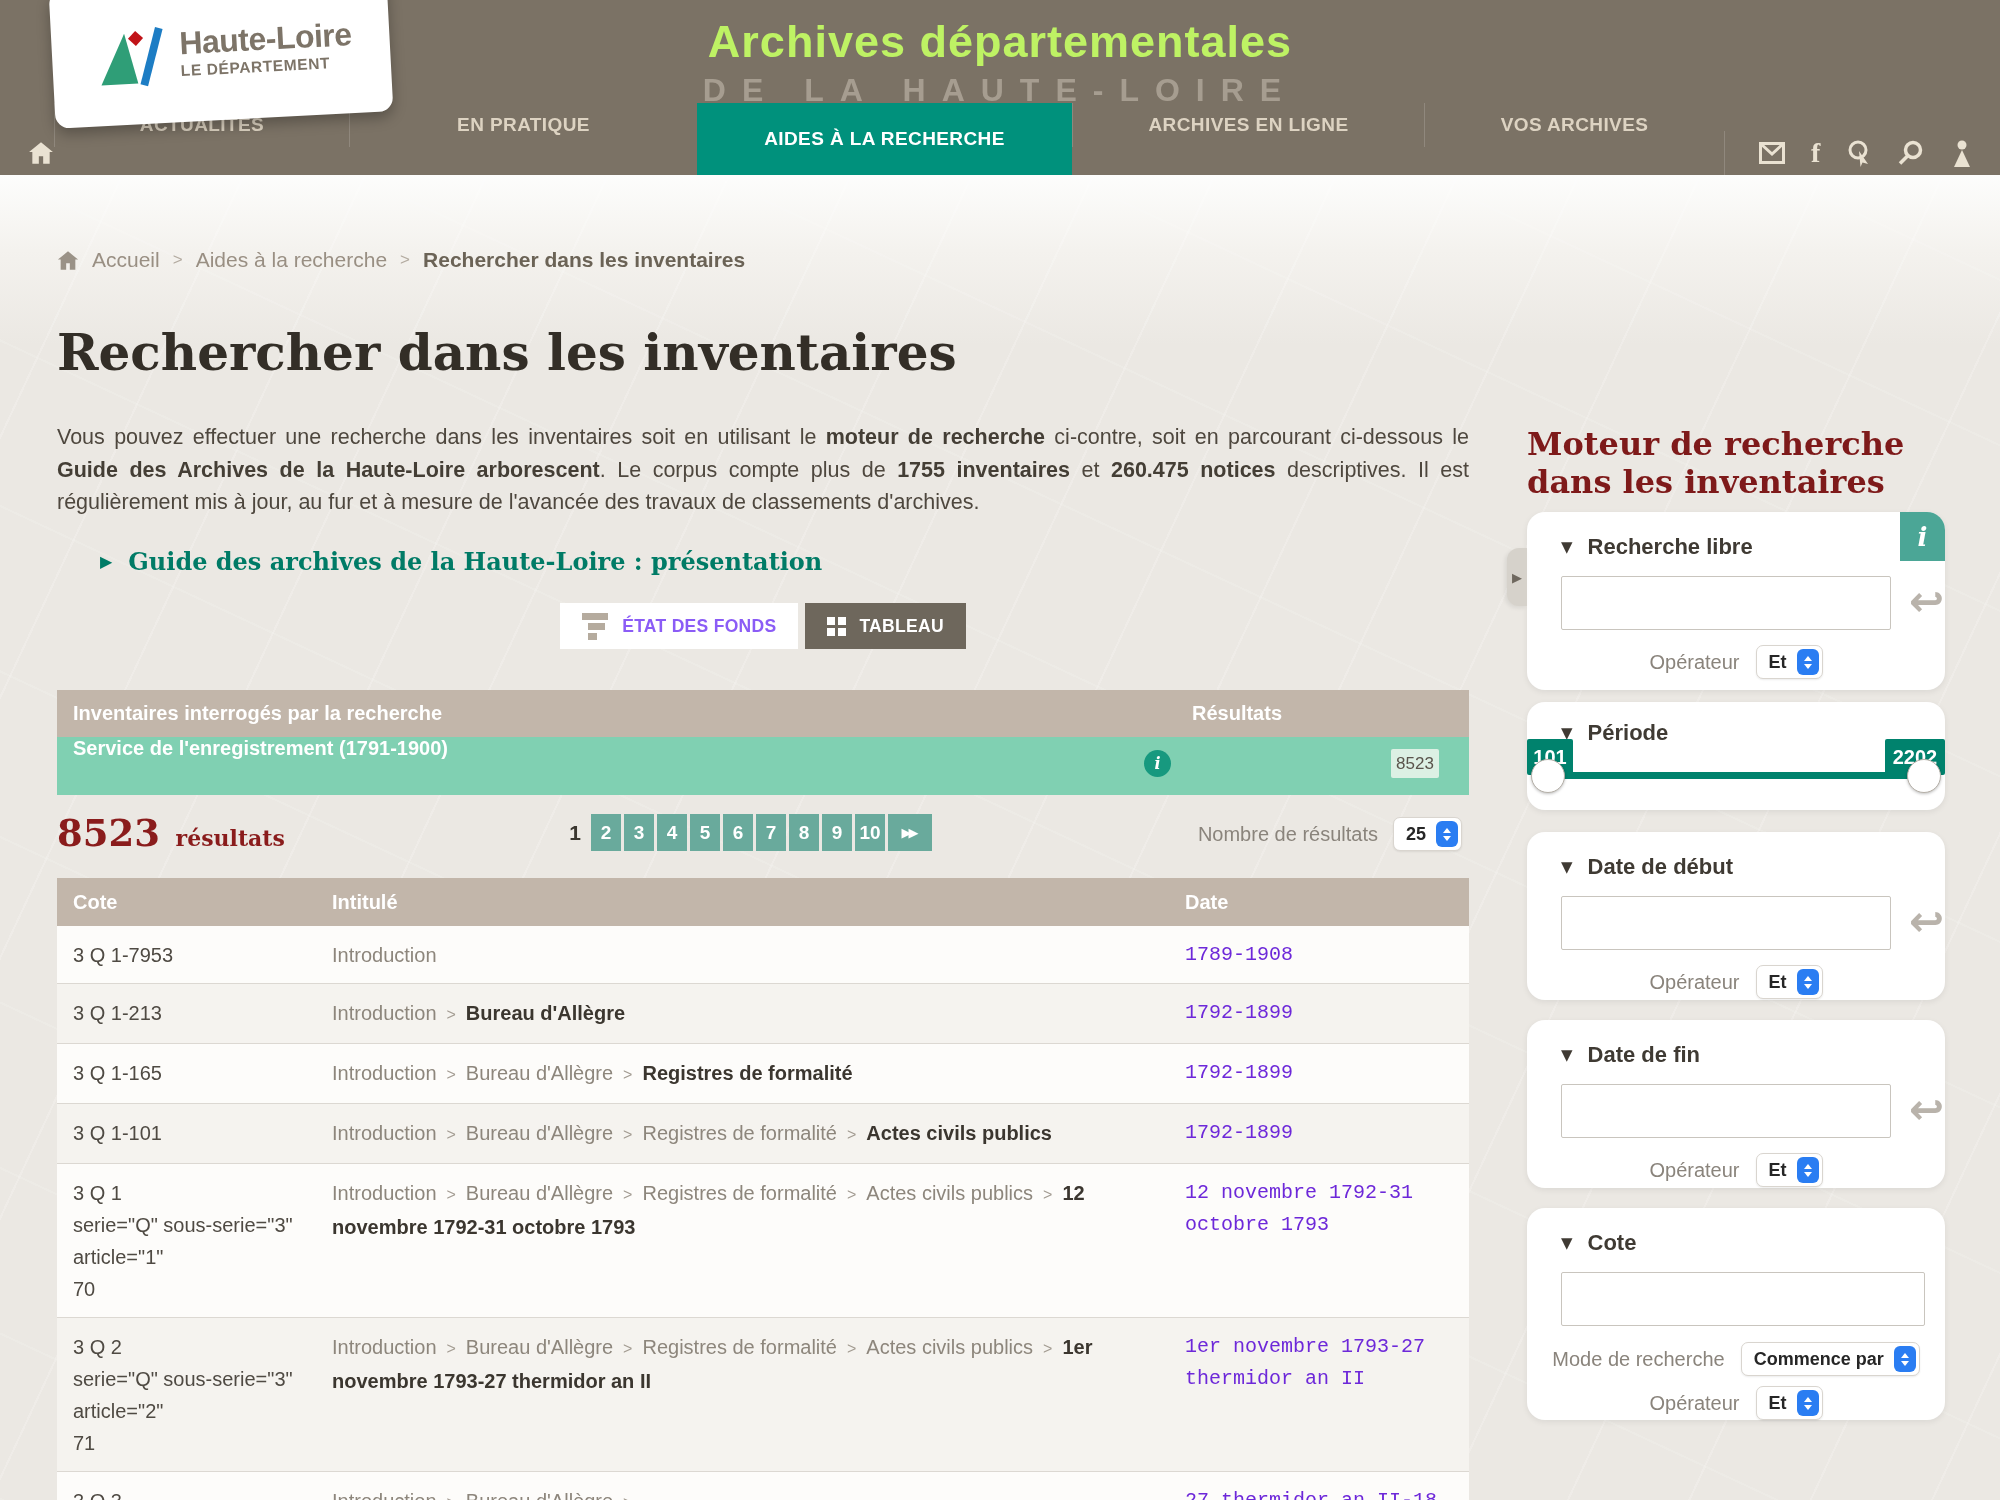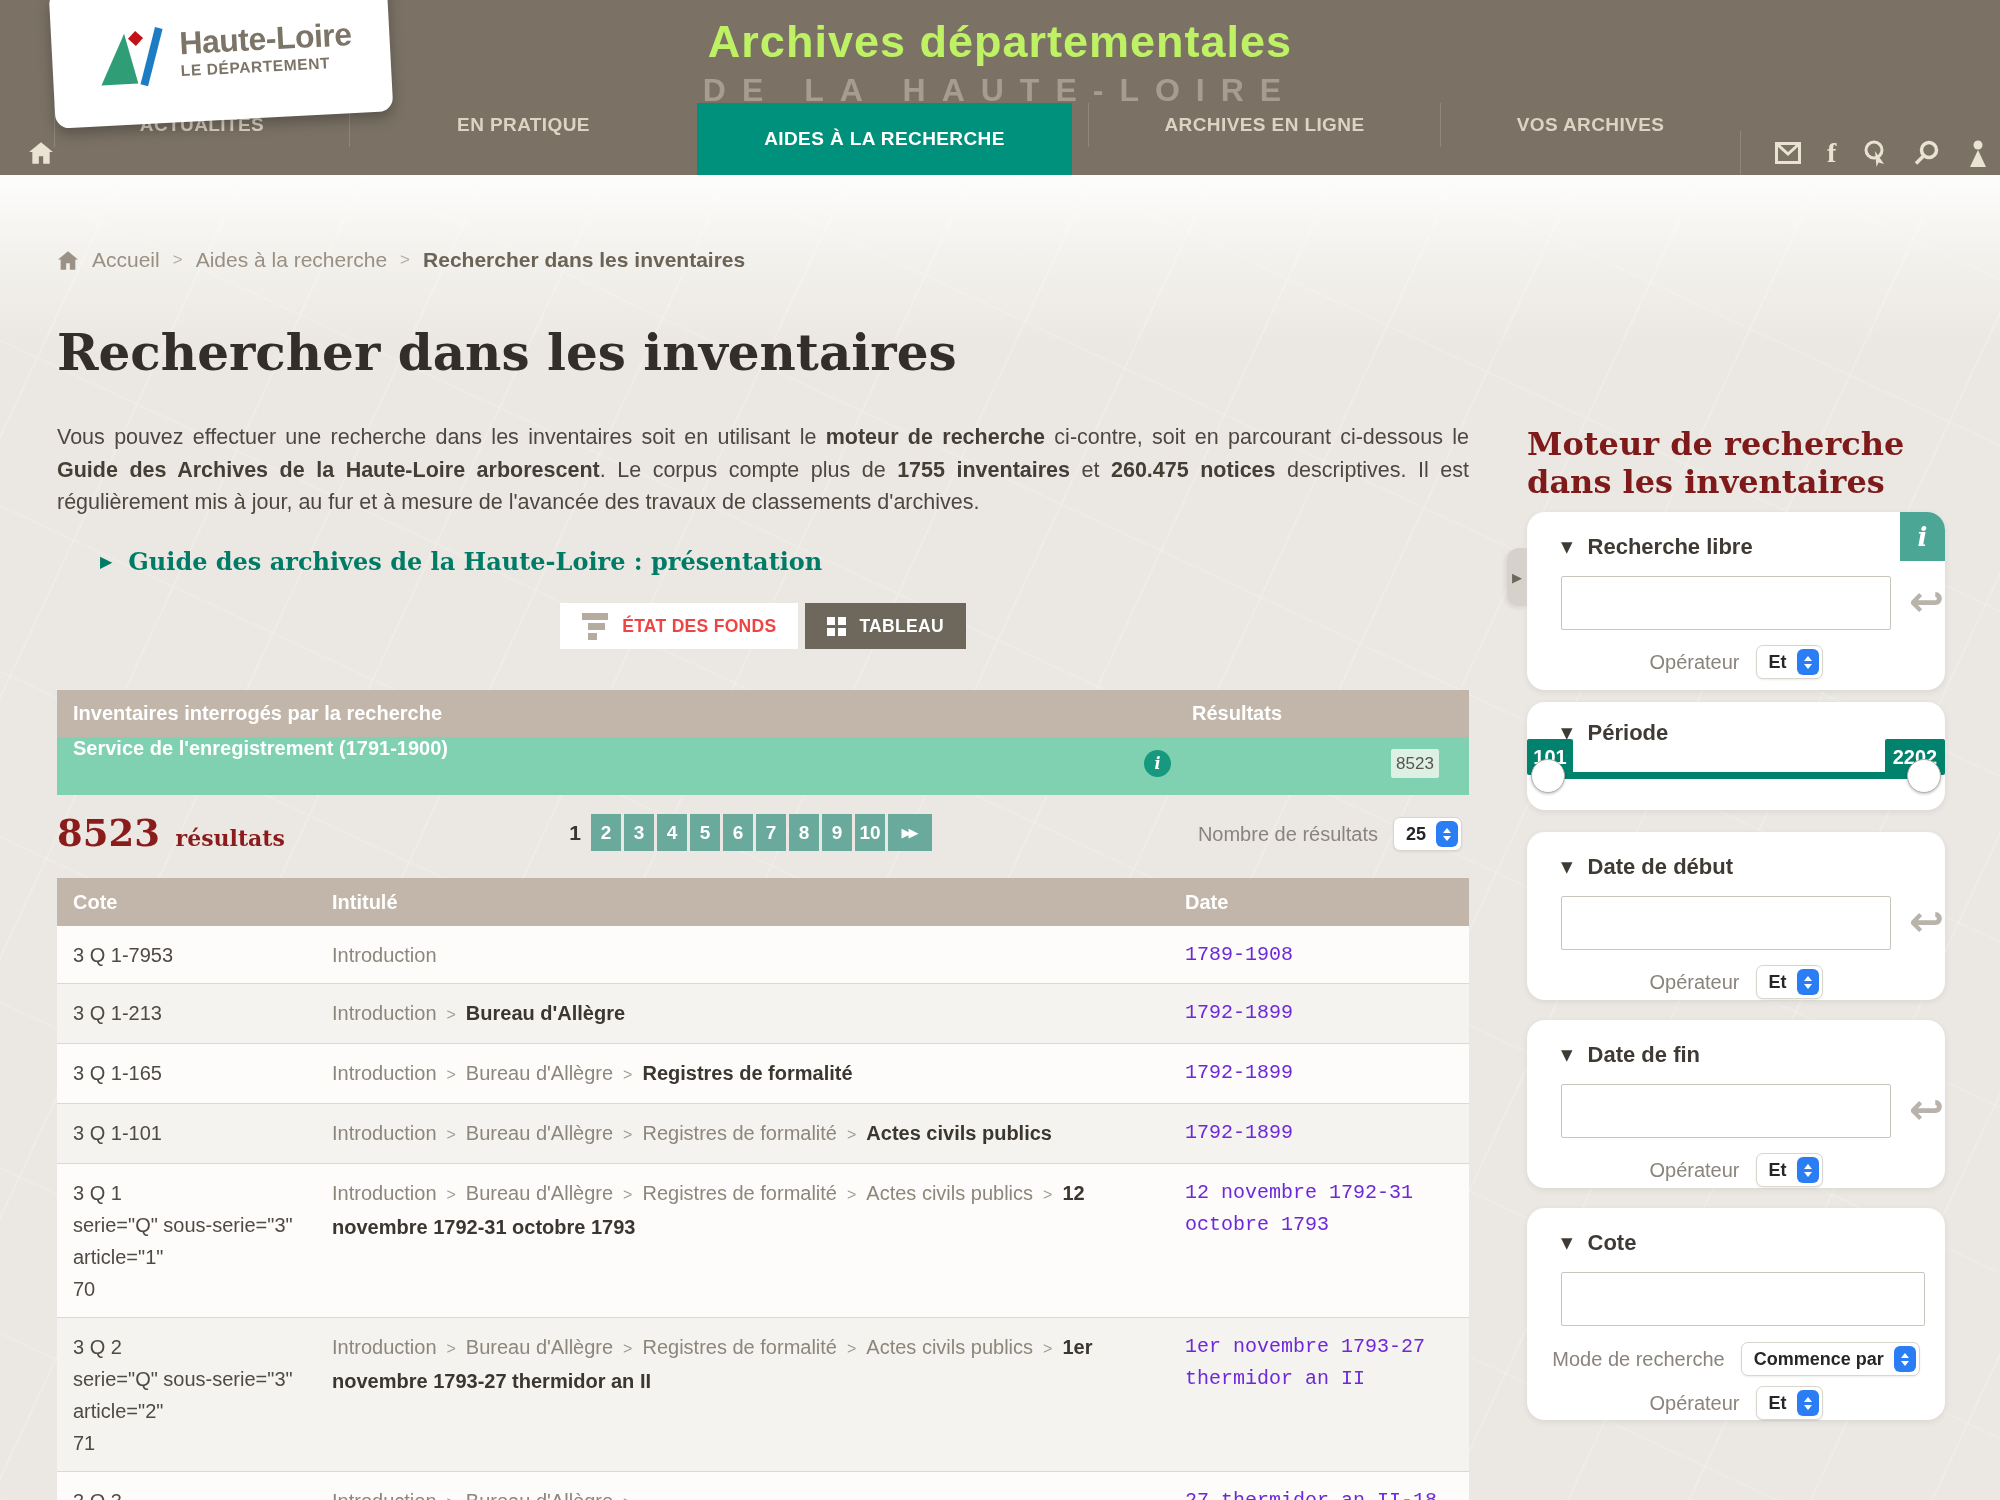--- a/index.html
+++ b/index.html
@@ -47,21 +47,21 @@
   .intro{position:absolute;top:246px;left:0;width:1412px;margin:0;font-size:21.5px;line-height:32.5px;
     color:#4e473e;text-align:justify;}
   .intro b{color:#443e35;}
   .guide-link{position:absolute;top:372px;left:43px;display:flex;align-items:center;gap:16px;
     font-family:"DejaVu Serif",serif;font-weight:700;font-size:24px;color:#007b66;cursor:pointer;text-decoration:none;}
   .guide-link .tri{font-size:16px;font-family:"DejaVu Sans",sans-serif;}
 
   .view-toggle{position:absolute;top:428px;left:0;width:1412px;display:flex;justify-content:center;gap:7px;}
   .vt-btn{height:46px;display:flex;align-items:center;gap:13px;padding:0 22px;
     font-size:17.5px;font-weight:700;letter-spacing:.3px;cursor:pointer;}
-  .vt-btn.inactive{background:#fff;color:#ef4444;justify-content:flex-end;}
+  .vt-btn.inactive{background:#fff;color:#8b5cf6;justify-content:flex-end;}
   .vt-btn.active{background:#6e675c;color:#fff;}
   .icon-tree{display:inline-flex;flex-direction:column;gap:3px;width:27px;}
   .icon-tree i{display:block;height:7px;background:#b5ab9e;}
   .icon-tree i:nth-child(1){width:26px;}
   .icon-tree i:nth-child(2){width:17px;margin-left:6px;}
   .icon-tree i:nth-child(3){width:9px;margin-left:6px;}
   .icon-grid{display:inline-grid;grid-template-columns:8px 8px;gap:3px;}
   .icon-grid i{width:8px;height:8px;background:#fff;display:block;}
 
   
@@ -178,21 +178,21 @@
     <nav class="nav">
       <div class="nav-home">
         <svg width="26" height="24" viewBox="0 0 24 22">
           <path d="M12 1 L23 10 L20 10 L20 21 L14 21 L14 14 L10 14 L10 21 L4 21 L4 10 L1 10 Z" fill="#eae2d2"></path>
         </svg>
       </div>
       <div id="nav-items" style="display:flex;">
           <div class="nav-item" style="width: 295px;">ACTUALITÉS</div>
           <div class="nav-item" style="width: 348px;">EN PRATIQUE</div>
           <div class="nav-item active" style="width: 375px;">AIDES À LA RECHERCHE</div>
-          <div class="nav-item" style="width: 352px; margin-left: 16px;">ARCHIVES EN LIGNE</div>
+          <div class="nav-item" style="width: 352px;">ARCHIVES EN LIGNE</div>
           <div class="nav-item" style="width: 300px;">VOS ARCHIVES</div>
         </div>
       <div class="nav-icons">
         <svg width="26" height="22" viewBox="0 0 26 22">
           <rect x="1.5" y="1.5" width="23" height="19" fill="none" stroke="#eae2d2" stroke-width="3"></rect>
           <path d="M2 2 L13 12 L24 2" fill="none" stroke="#eae2d2" stroke-width="3"></path>
         </svg>
         <span class="fb">f</span>
         <svg width="26" height="27" viewBox="0 0 26 27">
           <circle cx="12" cy="10" r="8" fill="none" stroke="#eae2d2" stroke-width="3"></circle>

